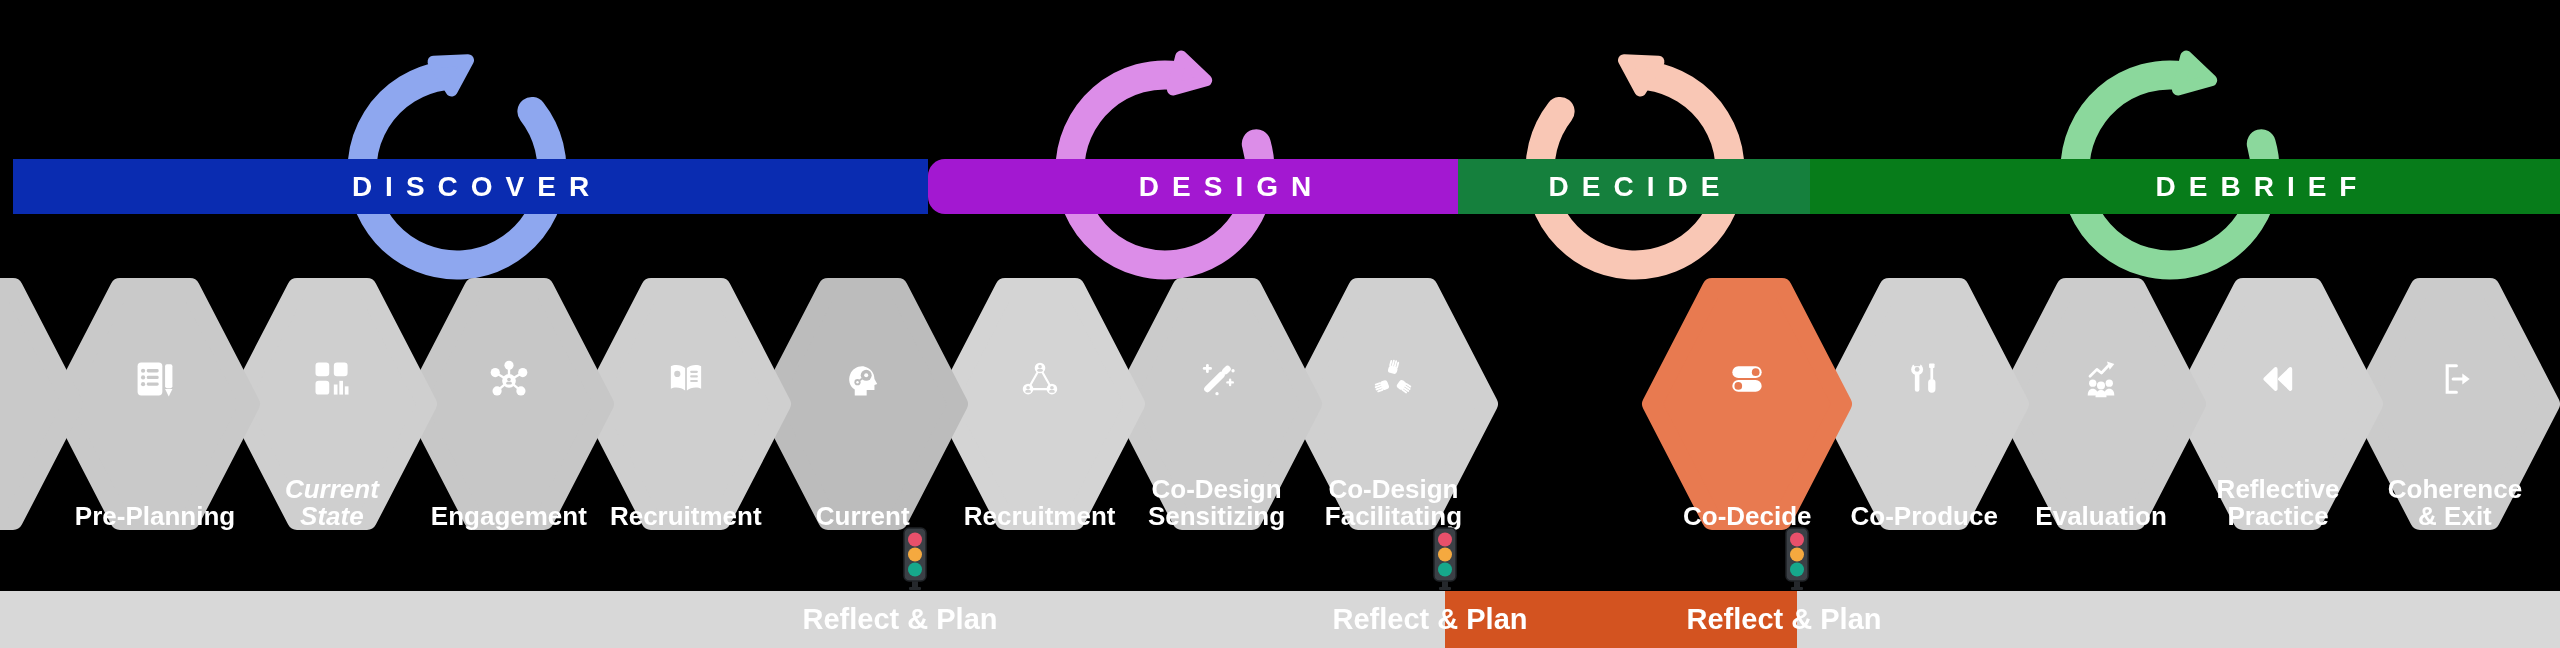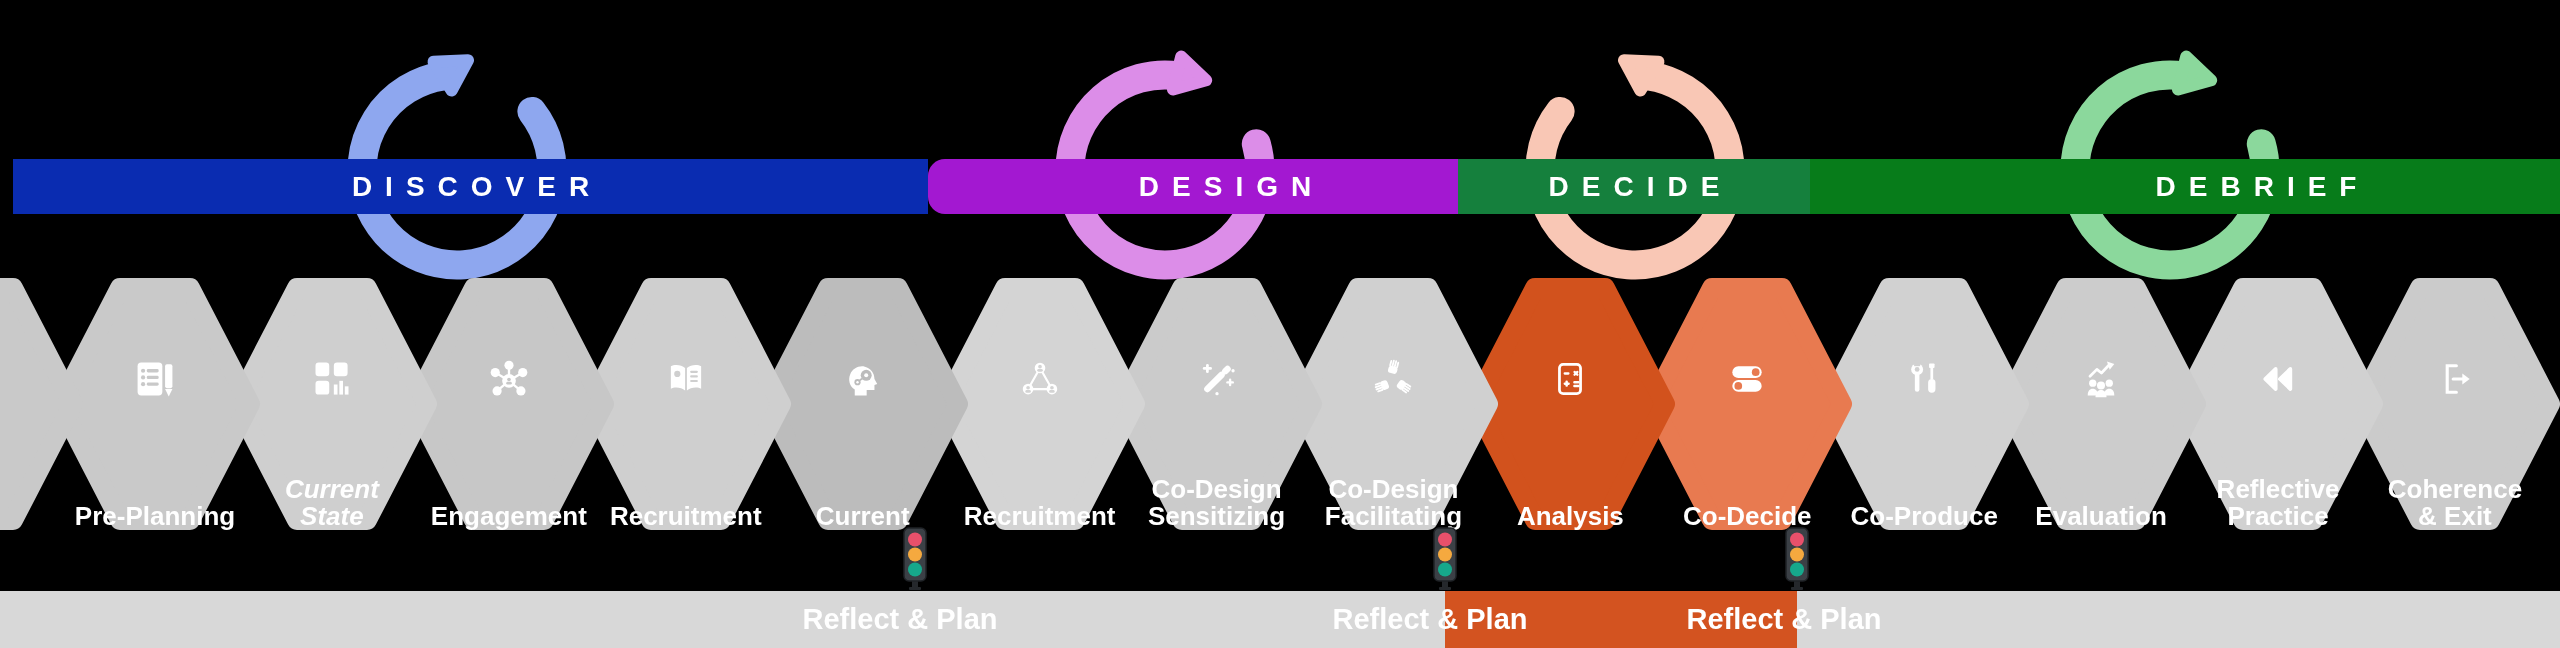--- a/index.html
+++ b/index.html
@@ -260,44 +260,20 @@
               <rect x="2.8" y="-9" width="2" height="7" rx="1" fill="#fff"></rect>
             </g>
           </svg>
         </div>
         <div class="stage-label">
           <span>Co-Design</span>
           <span>Facilitating</span>
         </div>
       </div>
     </div>
-    <div class="stage" style="left: 1420.36px; z-index: 31;">
-      <svg class="shape" width="300" height="252" viewBox="0 0 300 252">
-        <polygon points="115,10 185,10 245,126 185,242 115,242 55,126" fill="#d2521d" stroke="#d2521d" stroke-width="20" stroke-linejoin="round"></polygon>
-      </svg>
-      <div class="content">
-        <div class="icon">
-          <svg width="44" height="44" viewBox="0 0 48 48">
-            <rect x="12.5" y="8" width="23" height="32" rx="4" fill="none" stroke="#fff" stroke-width="3"></rect>
-    <rect x="17" y="16.5" width="6.5" height="2.8" rx="1.2" fill="#fff"></rect>
-    <g transform="translate(30.5,17.8)">
-              <rect x="-3.4" y="-1.3" width="6.8" height="2.6" rx="1.2" transform="rotate(45)" fill="#fff"></rect>
-              <rect x="-3.4" y="-1.3" width="6.8" height="2.6" rx="1.2" transform="rotate(-45)" fill="#fff"></rect>
-            </g>
-    <rect x="17" y="27.8" width="6.8" height="2.7" rx="1.2" fill="#fff"></rect>
-            <rect x="19" y="25.7" width="2.7" height="6.8" rx="1.2" fill="#fff"></rect>
-    <rect x="27.5" y="26.3" width="7" height="2.6" rx="1.2" fill="#fff"></rect>
-            <rect x="27.5" y="30.4" width="7" height="2.6" rx="1.2" fill="#fff"></rect>
-          </svg>
-        </div>
-        <div class="stage-label">
-          <span>Analysis</span>
-        </div>
-      </div>
-    </div>
     <div class="stage" style="left: 1597.28px; z-index: 30;">
       <svg class="shape" width="300" height="252" viewBox="0 0 300 252">
         <polygon points="115,10 185,10 245,126 185,242 115,242 55,126" fill="#e87a50" stroke="#e87a50" stroke-width="20" stroke-linejoin="round"></polygon>
       </svg>
       <div class="content">
         <div class="icon">
           <svg width="44" height="44" viewBox="0 0 48 48">
             <rect x="8" y="10" width="32" height="13" rx="6.5" fill="#fff"></rect>
             <circle cx="33.5" cy="16.5" r="4.2" fill="#e87a50"></circle>
     <rect x="8" y="25" width="32" height="13" rx="6.5" fill="#fff"></rect>

